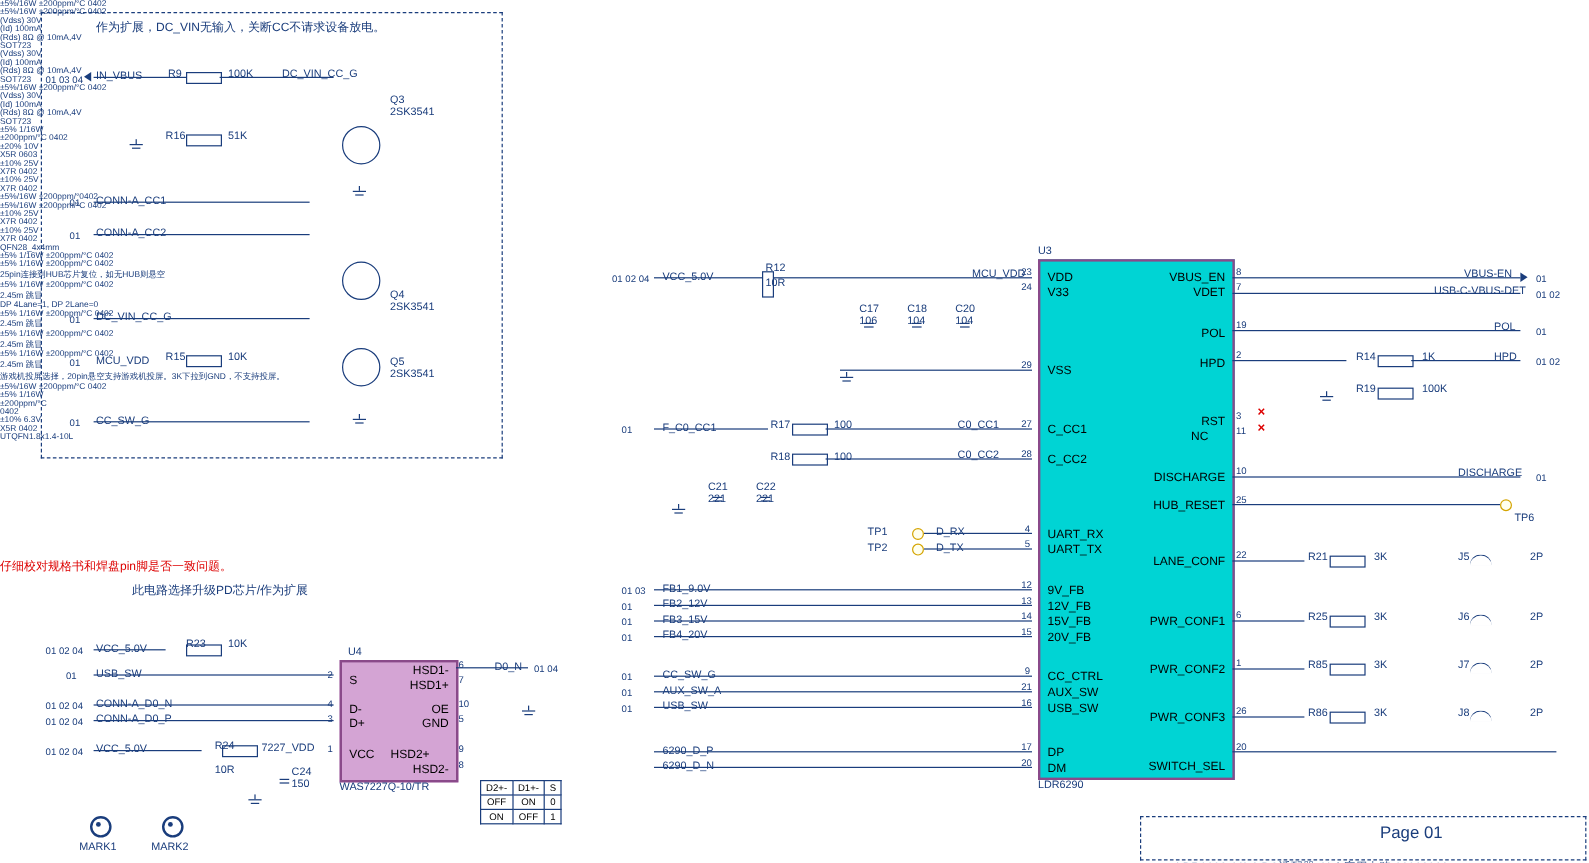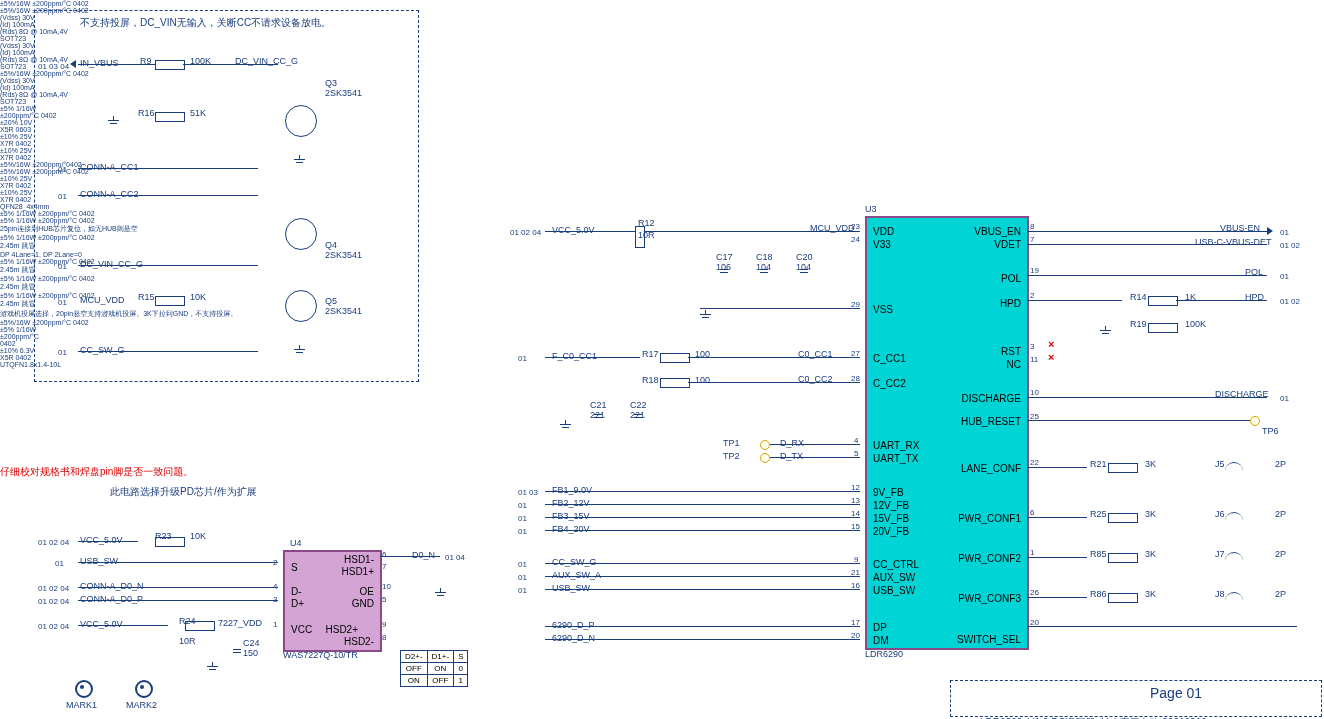--- a/index.html
+++ b/index.html
@@ -33,21 +33,21 @@
 .tiny{font-size:7px;color:#1a3d7c}
 .x-mark{position:absolute;color:#d00;font-size:11px;font-weight:bold}
 .jumper{position:absolute;width:18px;height:8px;border-top:1px solid #1a3d7c;border-radius:10px 10px 0 0}
 .tbl{position:absolute;border-collapse:collapse;font-size:8px}
 .tbl td{border:1px solid #1a3d7c;padding:1px 4px;text-align:center}
 </style>
 </head>
 <body>
 
 <div class="dashed-box" style="left:34px;top:10px;width:383px;height:370px"></div>
-<div class="note note-blue" style="left:80px;top:16px">不支持投屏，DC_VIN无输入，关断CC不请求设备放电。</div>
+<div class="note note-blue" style="left:80px;top:16px">作为扩展，DC_VIN无输入，关断CC不请求设备放电。</div>
 
 <div class="port" style="left:38px;top:62px">01 03 04</div>
 <span class="arrow-l" style="position:absolute;left:70px;top:60px"></span>
 <div class="net-label" style="left:80px;top:58px">IN_VBUS</div>
 <div class="res" style="left:155px;top:60px"></div>
 <div class="ref" style="left:140px;top:56px">R9</div>
 <div class="val" style="left:190px;top:56px">100K</div>
 <div class="tiny" style="left:115px;top:72px">±5%/16W  ±200ppm/°C  0402</div>
 <div class="wire wire-h" style="left:78px;top:64px;width:77px"></div>
 <div class="wire wire-h" style="left:183px;top:64px;width:95px"></div>
@@ -232,21 +232,21 @@
  <div class="pin-label" style="left:6px;top:341px">CC_CTRL</div>
  <div class="pin-label" style="left:6px;top:354px">AUX_SW</div>
  <div class="pin-label" style="left:6px;top:367px">USB_SW</div>
  <div class="pin-label" style="left:6px;top:404px">DP</div>
  <div class="pin-label" style="left:6px;top:417px">DM</div>
  <div class="pin-label" style="right:6px;top:8px">VBUS_EN</div>
  <div class="pin-label" style="right:6px;top:21px">VDET</div>
  <div class="pin-label" style="right:6px;top:55px">POL</div>
  <div class="pin-label" style="right:6px;top:80px">HPD</div>
  <div class="pin-label" style="right:6px;top:128px">RST</div>
- <div class="pin-label" style="right:6px;top:141px">NC</div>
+ <div class="pin-label" style="right:20px;top:141px">NC</div>
  <div class="pin-label" style="right:6px;top:175px">DISCHARGE</div>
  <div class="pin-label" style="right:6px;top:198px">HUB_RESET</div>
  <div class="pin-label" style="right:6px;top:245px">LANE_CONF</div>
  <div class="pin-label" style="right:6px;top:295px">PWR_CONF1</div>
  <div class="pin-label" style="right:6px;top:335px">PWR_CONF2</div>
  <div class="pin-label" style="right:6px;top:375px">PWR_CONF3</div>
  <div class="pin-label" style="right:6px;top:416px">SWITCH_SEL</div>
 </div>
 <div class="ref" style="left:865px;top:204px">U3</div>
 <div class="val" style="left:865px;top:649px">LDR6290</div>

